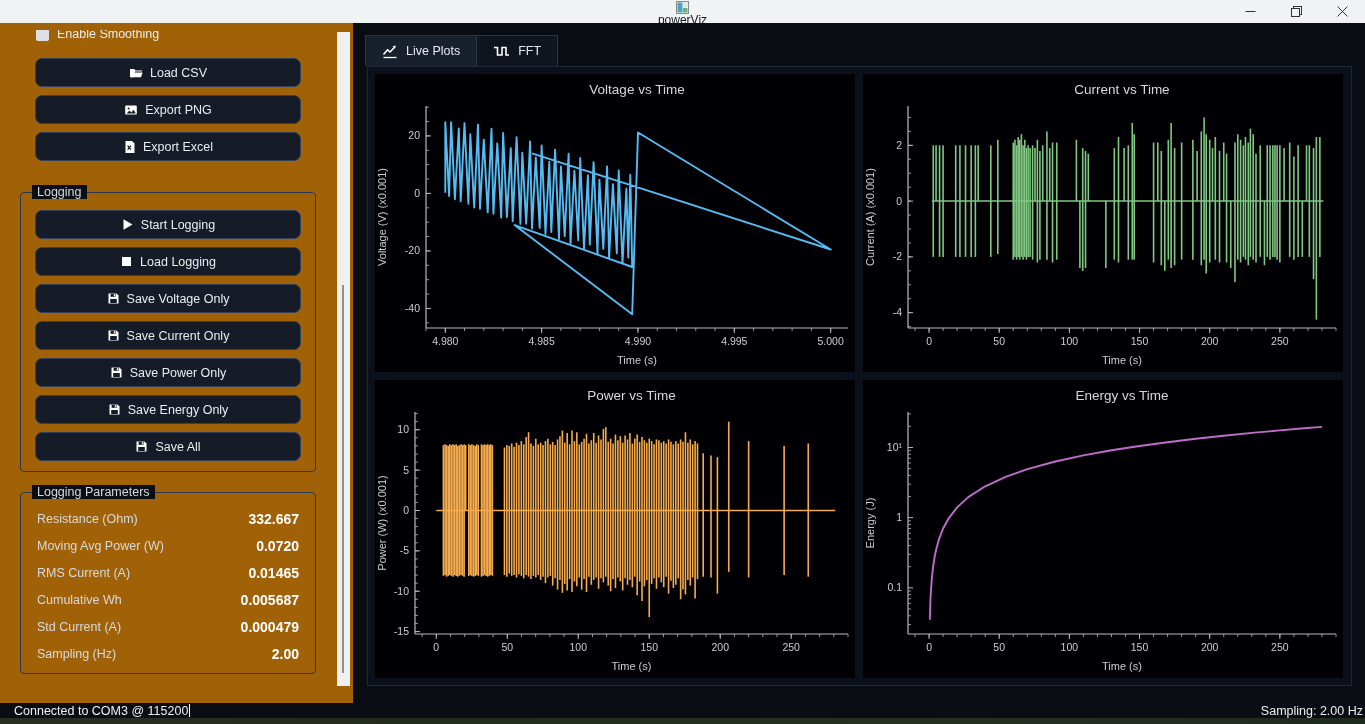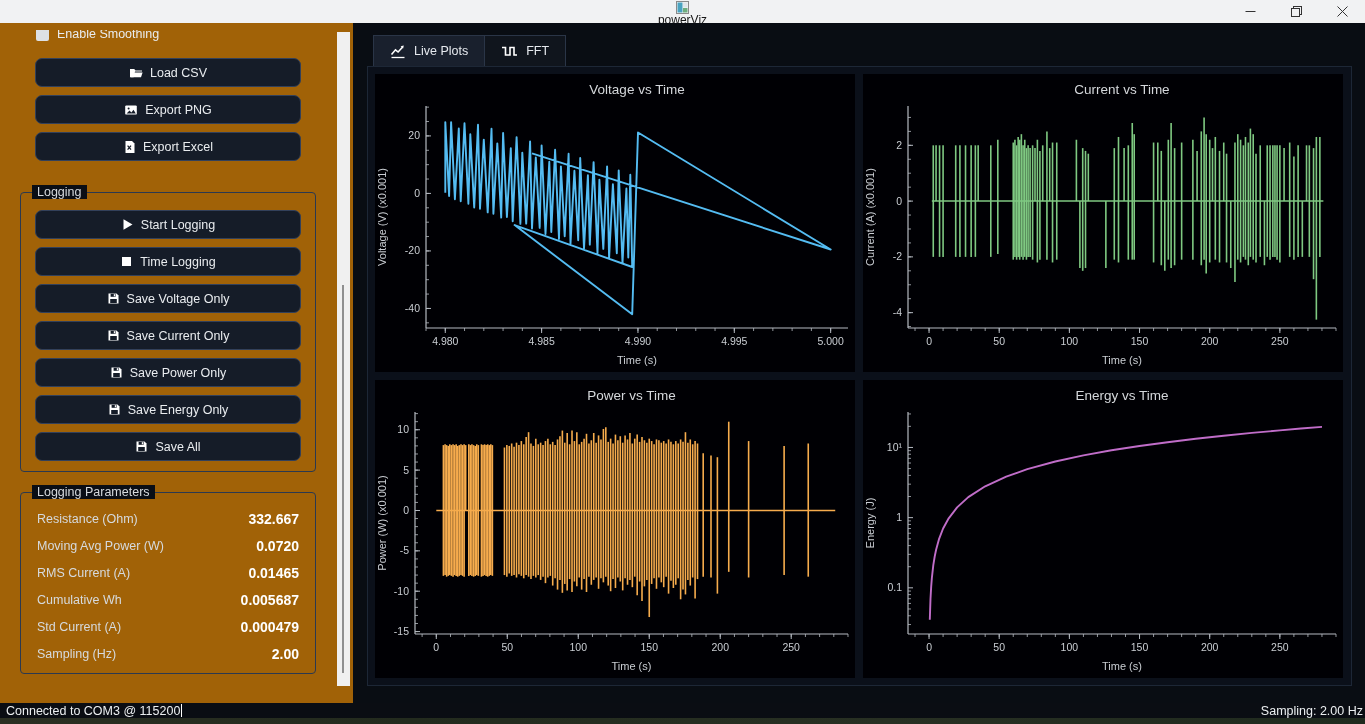--- a/index.html
+++ b/index.html
@@ -31,34 +31,34 @@
   .groupbox .btn { margin-left:0; margin-right:0; }
   .groupbox .btn:last-child { margin-bottom:0; }
   .derived { margin-top:20px; padding:12px 16px 6px 16px; }
   .drow { display:flex; justify-content:space-between; align-items:center; height:27px; }
   .drow .dlabel { color:#d6dade; font-size:12.5px; }
   .drow .dvalue { color:#ffffff; font-size:14px; font-weight:700; }
   .v-scrollbar { position:absolute; left:337px; top:9px; width:13px; height:654px; background:#f0f0f0; }
   .v-thumb { position:absolute; left:5px; top:253px; width:2px; height:388px; background:#8f8f8f; }
   
   .main { position:absolute; left:353px; top:0; width:1012px; height:680px; }
-  .tabbar { position:absolute; left:20px; top:12px; height:31px; display:flex; }
+  .tabbar { position:absolute; left:12px; top:12px; height:31px; display:flex; }
   .tab { height:31px; display:flex; align-items:center; gap:8px; padding:0 16px; font-size:12.5px;
     color:#e6e9ee; border:1px solid #2a3547; border-bottom:none; }
   .tab.active { background:#19202d; }
   .tab.inactive { background:#10151d; border-left:none; }
   .plots { position:absolute; left:14px; top:43px; width:985px; height:620px; background:#0b101a;
     border:1px solid #1d2736; padding:7px; display:grid; grid-template-columns:480px 480px;
     grid-template-rows:298px 298px; gap:8px; }
   .chart-panel { background:#000004; }
   svg text { font-family:"Liberation Sans","DejaVu Sans",sans-serif; }
   
   .statusbar { position:absolute; left:0; top:703px; width:1365px; height:15px; background:#0a0d13;
     display:flex; align-items:center; }
-  .statusbar .left { color:#eceff1; font-size:12.5px; margin-left:6px; }
+  .statusbar .left { color:#eceff1; font-size:12.5px; margin-left:14px; }
   .caret { display:inline-block; width:1px; height:13px; background:#ffffff; vertical-align:-2px;
     margin-left:1px; }
   .statusbar .right { color:#eceff1; font-size:12.5px; margin-left:auto; margin-right:2px; }
   .bottomstrip { position:absolute; left:0; top:718px; width:1365px; height:6px;
     background:linear-gradient(90deg,#2b2f22,#232b1e 30%,#283023 65%,#1f2a1e); }
 </style>
 </head>
 <body>
 
 <div class="titlebar">
@@ -141,21 +141,21 @@
                 </svg>
               </span>
             <span>Start Logging</span>
           </div>
           <div class="btn">
             <span style="display: inline-flex;">
                 <svg width="13" height="13" viewBox="0 0 13 13">
                   <rect x="2" y="2" width="9" height="9" fill="#fff"></rect>
                 </svg>
               </span>
-            <span>Time Logging</span>
+            <span>Load Logging</span>
           </div>
           <div class="btn">
             <span style="display: inline-flex;">
                 <svg width="13" height="13" viewBox="0 0 13 13">
                   <path d="M1.5 1.5h8l2 2v8h-10z" fill="#fff"></path>
                   <rect x="3.6" y="1.8" width="5" height="3" fill="#151c28"></rect>
                   <rect x="6.8" y="2.2" width="1.3" height="2.1" fill="#fff"></rect>
                   <rect x="3.2" y="7" width="6.6" height="4" fill="#151c28"></rect>
                 </svg>
               </span>

